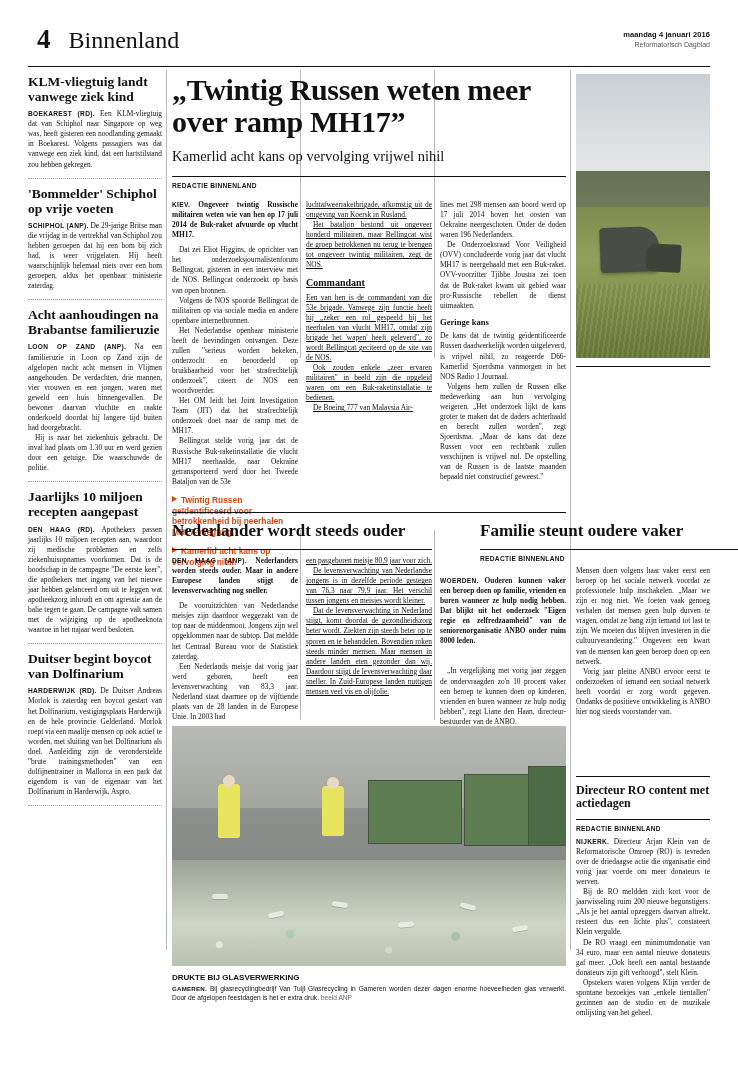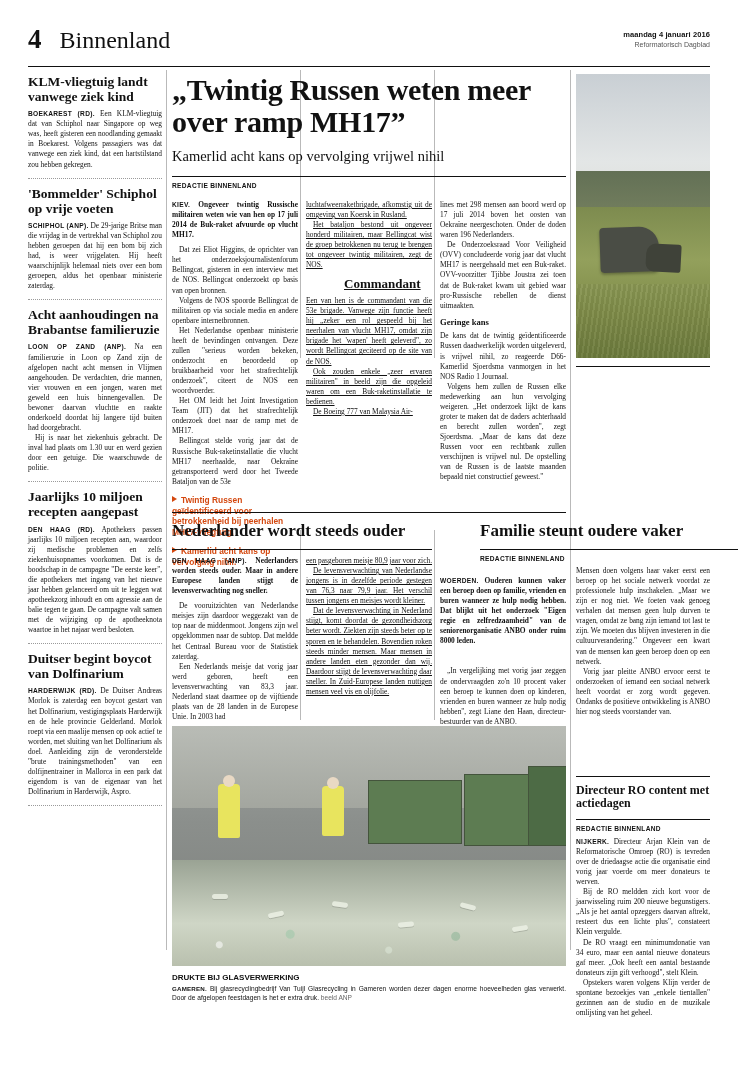--- a/index.html
+++ b/index.html
@@ -5,21 +5,21 @@
   html,body{margin:0;padding:0;}
   body{
     width:738px;height:1068px;background:#ffffff;
     font-family:"Liberation Serif", serif;
     color:#111;
     -webkit-font-smoothing:antialiased;
   }
   .page{position:relative;width:738px;height:1068px;padding:0;box-sizing:border-box;}
 
   
-  .masthead{position:absolute;left:28px;top:26px;right:28px;height:40px;}
+  .masthead{position:absolute;left:37px;top:26px;right:28px;height:40px;}
   .folio{font-family:"Liberation Serif",serif;font-size:27px;font-weight:700;line-height:1;display:inline-block;vertical-align:baseline;}
   .section-name{font-family:"Liberation Serif",serif;font-size:24px;display:inline-block;margin-left:14px;vertical-align:baseline;}
   .masthead-right{position:absolute;right:0;top:4px;text-align:right;font-family:"Liberation Sans",sans-serif;}
   .masthead-date{font-size:7.5px;font-weight:700;letter-spacing:.1px;}
   .masthead-paper{font-size:7px;color:#555;margin-top:2px;}
   .rule-top{position:absolute;left:28px;right:28px;top:66px;border-top:1.6px solid #111;}
 
   
   .col{position:absolute;box-sizing:border-box;}
   .c1{left:28px;width:134px;}
@@ -147,21 +147,21 @@
     <p class="body">Het Nederlandse openbaar ministerie heeft de bevindingen ontvangen. Deze zullen "serieus worden bekeken, onderzocht en beoordeeld op bruikbaarheid voor het strafrechtelijk onderzoek", citeert de NOS een woordvoerder.</p>
     <p class="body">Het OM leidt het Joint Investigation Team (JIT) dat het strafrechtelijk onderzoek doet naar de ramp met de MH17.</p>
     <p class="body">Bellingcat stelde vorig jaar dat de Russische Buk-raketinstallatie die vlucht MH17 neerhaalde, naar Oekraïne getransporteerd werd door het Tweede Bataljon van de 53e</p>
     <p class="quote"><span class="bullet"></span><span>Twintig Russen geïdentificeerd voor betrokkenheid bij neerhalen MH17-vliegtuig.</span></p>
     <p class="quote"><span class="bullet"></span><span>Kamerlid acht kans op vervolging nihil.</span></p>
   </div>
 
   <div class="col c3" style="top:200px;">
     <p class="body first">luchtafweerraketbrigade, afkomstig uit de omgeving van Koersk in Rusland.</p>
     <p class="body">Het bataljon bestond uit ongeveer honderd militairen, maar Bellingcat wist de groep betrokkenen nu terug te brengen tot ongeveer twintig militairen, zegt de NOS.</p>
-    <h3 class="subhead" style="margin-top:7px;font-size:13px;margin-left:38px;">Commandant</h3>
+    <h3 class="subhead" style="margin-top:7px;font-size:10px;">Commandant</h3>
     <p class="body first">Een van hen is de commandant van die 53e brigade. Vanwege zijn functie heeft hij „zeker een rol gespeeld bij het neerhalen van vlucht MH17, omdat zijn brigade het 'wapen' heeft geleverd", zo wordt Bellingcat geciteerd op de site van de NOS.</p>
     <p class="body">Ook zouden enkele „zeer ervaren militairen" in beeld zijn die opgeleid waren om een Buk-raketinstallatie te bedienen.</p>
     <p class="body">De Boeing 777 van Malaysia Air-</p>
   </div>
 
   <div class="col c4" style="top:200px;">
     <p class="body first">lines met 298 mensen aan boord werd op 17 juli 2014 boven het oosten van Oekraïne neergeschoten. Onder de doden waren 196 Nederlanders.</p>
     <p class="body">De Onderzoeksraad Voor Veiligheid (OVV) concludeerde vorig jaar dat vlucht MH17 is neergehaald met een Buk-raket. OVV-voorzitter Tjibbe Joustra zei toen dat de Buk-raket kwam uit gebied waar pro-Russische rebellen de dienst uitmaakten.</p>
     <h3 class="subhead" style="margin-top:7px;font-size:8.6px;">Geringe kans</h3>
     <p class="body first">De kans dat de twintig geïdentificeerde Russen daadwerkelijk worden uitgeleverd, is vrijwel nihil, zo reageerde D66-Kamerlid Sjoerdsma vanmorgen in het NOS Radio 1 Journaal.</p>

